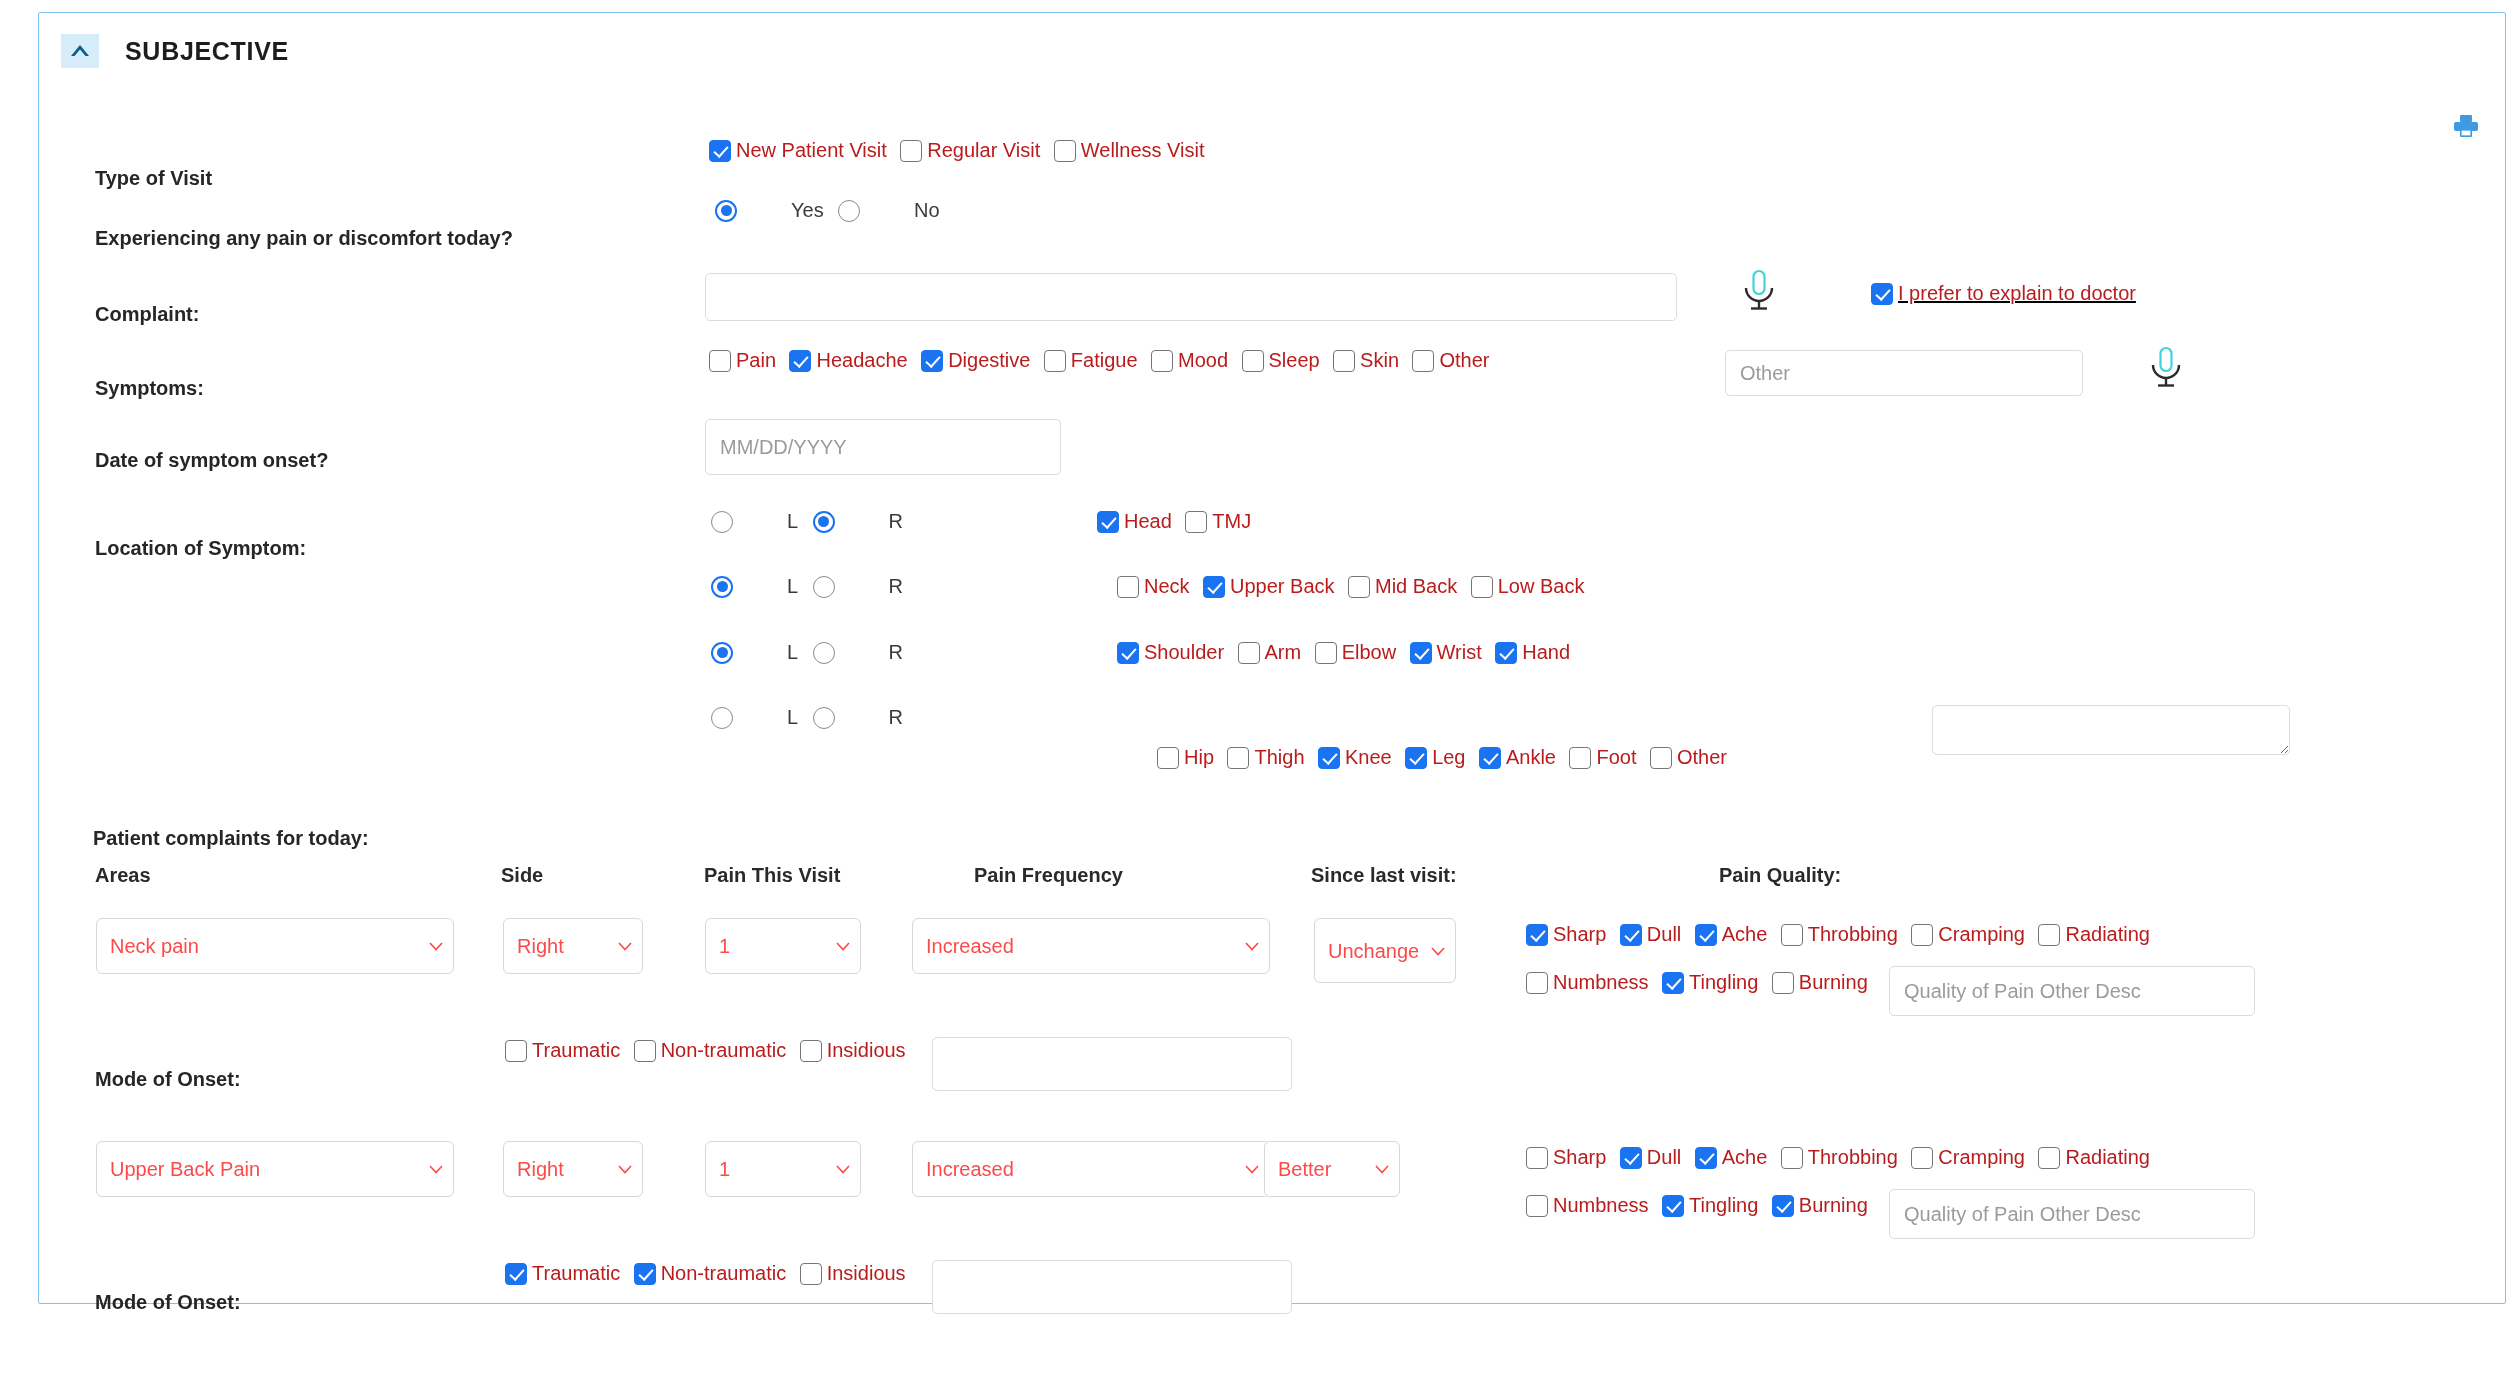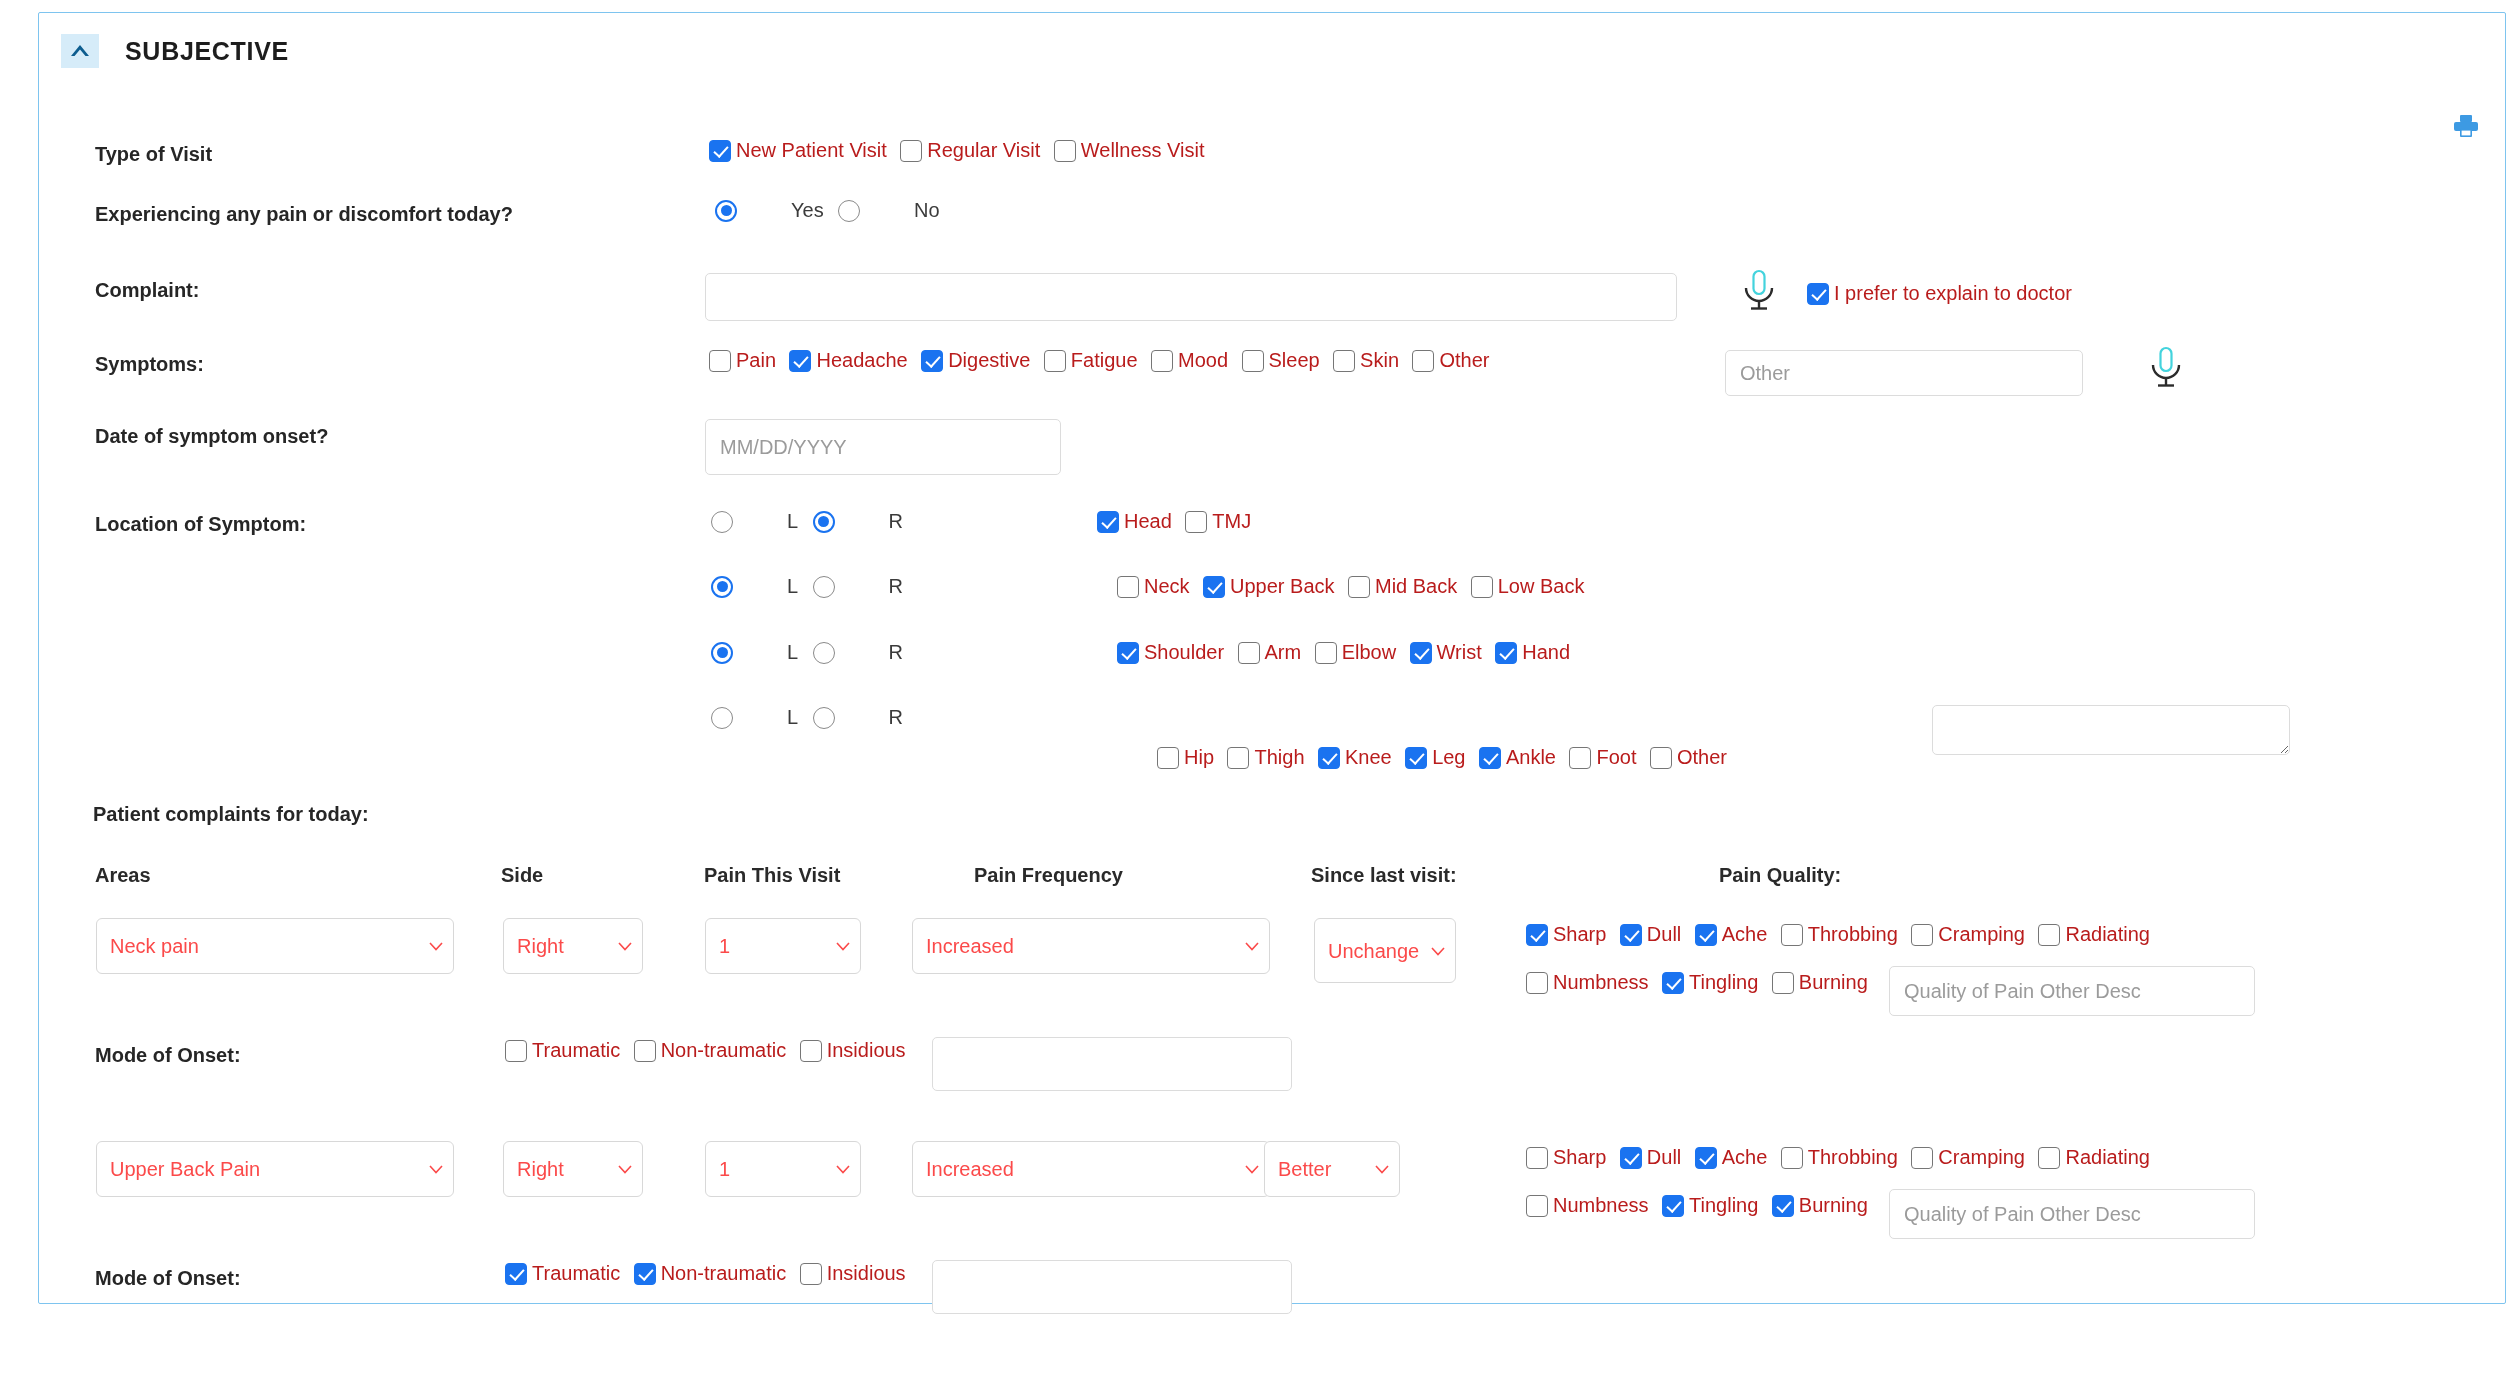--- a/index.html
+++ b/index.html
@@ -39,20 +39,21 @@
   .print-btn {
     position: absolute; right: 22px; top: 100px;
     width: 34px; height: 30px;
     display: flex; align-items: center; justify-content: center;
     cursor: pointer;
   }
   .lbl {
     position: absolute;
     font-size: 20px; font-weight: bold; color: #262626;
     white-space: nowrap;
+    margin-top: 24px;
   }
 
   
   .cb {
     display: inline-flex; align-items: center;
     vertical-align: middle;
     margin-right: 9px;
     white-space: nowrap;
     cursor: pointer;
   }
@@ -227,21 +228,21 @@
   <div class="mic" style="position:absolute; left:1700px; top:255px;">
     <span>
       <svg width="40" height="46" viewBox="0 0 40 46">
         <rect x="14.5" y="3" width="11" height="23" rx="5.5" fill="none" stroke="#43d3dd" stroke-width="2.2"></rect>
         <path d="M7 20 a13 13 0 0 0 26 0" fill="none" stroke="#2b2b2b" stroke-width="2.4"></path>
         <line x1="20" y1="33" x2="20" y2="40" stroke="#2b2b2b" stroke-width="2.4"></line>
         <line x1="12" y1="40.5" x2="28" y2="40.5" stroke="#2b2b2b" stroke-width="2.4"></line>
       </svg>
     </span>
   </div>
-  <span class="cb on" style="position:absolute; left:1768px; top:269px;">
+  <span class="cb on" style="position:absolute; left:1832px; top:269px;text-decoration:underline;">
     <span class="box"></span>
     <span class="txt">I prefer to explain to doctor</span>
   </span>
 
   <div class="lbl" style="left:56px; top:340px;">Symptoms:</div>
   <div style="position:absolute; left:670px; top:336px;">
     <span class="cb">
         <span class="box"></span>
         <span class="txt">Pain</span>
       </span>

